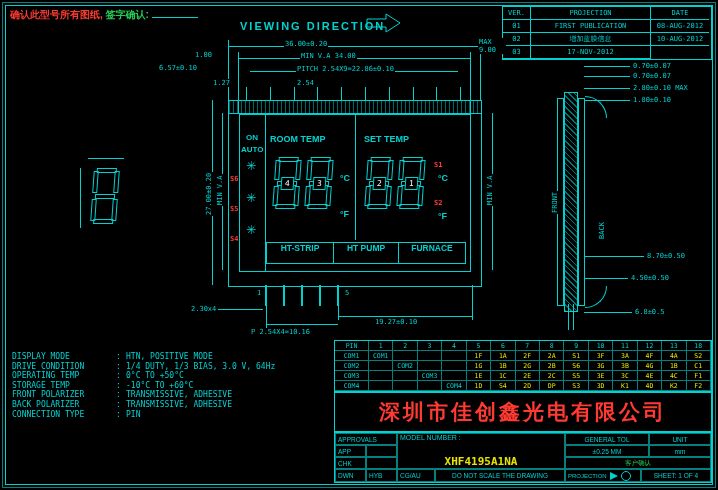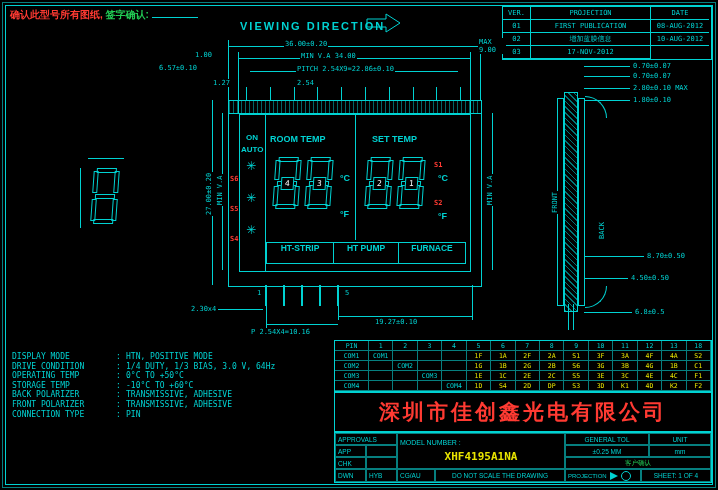--- a/index.html
+++ b/index.html
@@ -138,21 +138,21 @@
   <div id="lcd-seal"></div>
   <span class="s-label" style="left:1px;top:74px">S6</span>
   <span class="s-label" style="left:1px;top:104px">S5</span>
   <span class="s-label" style="left:1px;top:134px">S4</span>
   <div id="va">
     <div class="vl" style="left:25px;top:0;height:156px"></div>
     <div class="vl" style="left:115px;top:0;height:125px"></div>
     <span class="lcd-text" style="left:6px;top:18px;font-size:8px">ON</span>
     <span class="lcd-text" style="left:1px;top:30px;font-size:8px">AUTO</span>
     <span class="lcd-text" style="left:30px;top:19px;font-size:9px">ROOM TEMP</span>
-    <span class="lcd-text" style="left:132px;top:19px;font-size:9px">SET TEMP</span>
+    <span class="lcd-text" style="left:124px;top:19px;font-size:9px">SET TEMP</span>
     <span class="snow" style="left:6px;top:44px">✳</span>
     <span class="snow" style="left:6px;top:76px">✳</span>
     <span class="snow" style="left:6px;top:108px">✳</span>
     <div class="digit" style="left:34px;top:42px;width:26px;height:52px">
         <div class="seg" style="left: 3px; top: 0px; width: 20px; height: 5px;"></div>
         <div class="seg" style="left: 3px; top: 23.5px; width: 20px; height: 5px;"></div>
         <div class="seg" style="left: 3px; top: 47px; width: 20px; height: 5px;"></div>
         <div class="seg" style="left: 0px; top: 3px; width: 5px; height: 20px;"></div>
         <div class="seg" style="left: 21px; top: 3px; width: 5px; height: 20px;"></div>
         <div class="seg" style="left: 0px; top: 29px; width: 5px; height: 20px;"></div>
@@ -263,22 +263,22 @@
 <div class="dim" style="left:630px;top:274px">4.50±0.50</div>
 <div class="hl" style="left:584px;top:312px;width:48px"></div>
 <div class="dim" style="left:634px;top:308px">6.8±0.5</div>
 
 <div id="specs">
   <div id="spec-list">
       <div class="spec-row"><span class="spec-label">DISPLAY MODE</span><span class="spec-colon">:</span><span class="spec-value">HTN, POSITIVE MODE</span></div>
       <div class="spec-row"><span class="spec-label">DRIVE CONDITION</span><span class="spec-colon">:</span><span class="spec-value">1/4 DUTY, 1/3 BIAS, 3.0 V, 64Hz</span></div>
       <div class="spec-row"><span class="spec-label">OPERATING TEMP</span><span class="spec-colon">:</span><span class="spec-value">0°C TO +50°C</span></div>
       <div class="spec-row"><span class="spec-label">STORAGE TEMP</span><span class="spec-colon">:</span><span class="spec-value">-10°C TO +60°C</span></div>
+      <div class="spec-row"><span class="spec-label">FRONT POLARIZER</span><span class="spec-colon">:</span><span class="spec-value">TRANSMISSIVE, ADHESIVE</span></div>
       <div class="spec-row"><span class="spec-label">BACK POLARIZER</span><span class="spec-colon">:</span><span class="spec-value">TRANSMISSIVE, ADHESIVE</span></div>
-      <div class="spec-row"><span class="spec-label">FRONT POLARIZER</span><span class="spec-colon">:</span><span class="spec-value">TRANSMISSIVE, ADHESIVE</span></div>
       <div class="spec-row"><span class="spec-label">CONNECTION TYPE</span><span class="spec-colon">:</span><span class="spec-value">PIN</span></div>
     </div>
 </div>
 
 <div id="pin-table">
     <div class="pt-cell pt-com">PIN</div>
     <div class="pt-cell pt-com">1</div>
     <div class="pt-cell pt-com">2</div>
     <div class="pt-cell pt-com">3</div>
     <div class="pt-cell pt-com">4</div>
@@ -359,21 +359,21 @@
 </div>
 
 <div id="title-block">
   <div class="tb-cell" style="left:0;top:0;width:62px;height:12px">APPROVALS</div>
   <div class="tb-cell" style="left:0;top:12px;width:31px;height:12px">APP</div>
   <div class="tb-cell" style="left:31px;top:12px;width:31px;height:12px"></div>
   <div class="tb-cell" style="left:0;top:24px;width:31px;height:12px">CHK</div>
   <div class="tb-cell" style="left:31px;top:24px;width:31px;height:12px"></div>
   <div class="tb-cell" style="left:0;top:36px;width:31px;height:13px">DWN</div>
   <div class="tb-cell" style="left:31px;top:36px;width:31px;height:13px">HYB</div>
-  <div class="tb-cell" style="left:62px;top:0;width:168px;height:36px;flex-direction:column;align-items:flex-start;justify-content:center">
+  <div class="tb-cell" style="left:62px;top:0;width:168px;height:36px;flex-direction:column;align-items:flex-start;justify-content:space-between">
     <span style="font-size:7px">MODEL NUMBER :</span>
     <span class="tb-model-val" style="align-self:center;margin-top:4px">XHF4195A1NA</span>
   </div>
   <div class="tb-cell" style="left:62px;top:36px;width:38px;height:13px">CG/AU</div>
   <div class="tb-cell" style="left:100px;top:36px;width:130px;height:13px;justify-content:center">DO NOT SCALE THE DRAWING</div>
   <div class="tb-cell" style="left:230px;top:0;width:84px;height:12px;justify-content:center">GENERAL TOL</div>
   <div class="tb-cell" style="left:314px;top:0;width:62px;height:12px;justify-content:center">UNIT</div>
   <div class="tb-cell" style="left:230px;top:12px;width:84px;height:12px;justify-content:center">±0.25 MM</div>
   <div class="tb-cell" style="left:314px;top:12px;width:62px;height:12px;justify-content:center">mm</div>
   <div class="tb-cell g" style="left:230px;top:24px;width:146px;height:12px;justify-content:center;color:var(--g)">客户确认</div>

